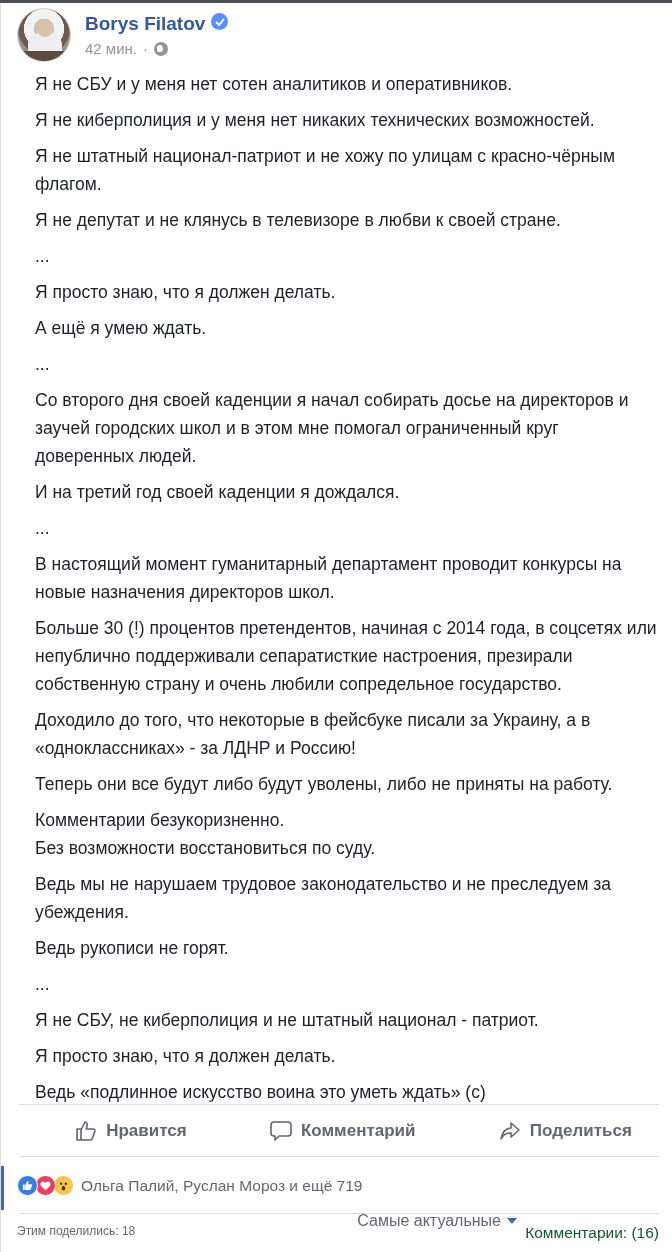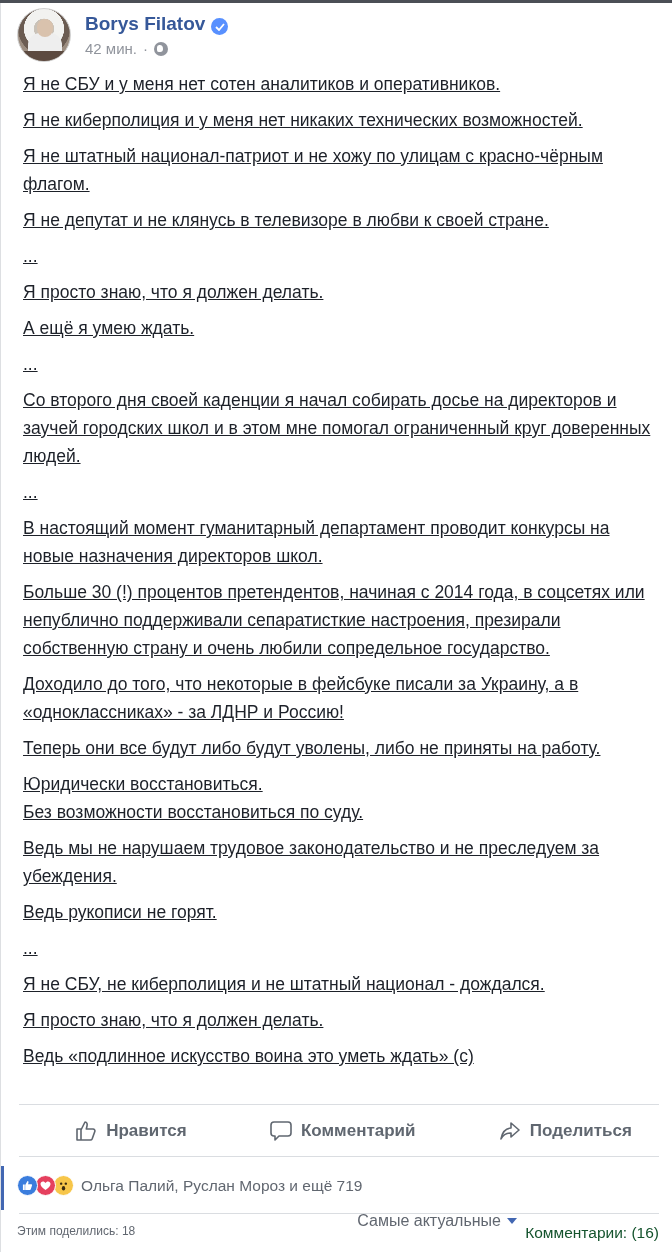--- a/index.html
+++ b/index.html
@@ -15,33 +15,33 @@
   .header { position: absolute; left: 16px; top: 2px; height: 60px; display: flex; align-items: center; }
   .avatar {
     width: 54px; height: 54px; border-radius: 50%; overflow: hidden;
     background: radial-gradient(circle at 50% 38%, #e9e6e2 0 14%, #c9c2b8 15% 24%, #f2f2f0 25% 48%, #6b5c52 49% 62%, #9c8d80 63% 100%);
     border: 1px solid #d0d0d0; box-sizing: border-box; position: relative;
   }
   .avatar .shirt { position: absolute; left: 10px; top: 24px; width: 34px; height: 22px; background: #eeeeee; border-radius: 12px 12px 4px 4px; }
   .avatar .face { position: absolute; left: 19px; top: 10px; width: 16px; height: 18px; background: #d9c2ad; border-radius: 8px; }
   .avatar .desk { position: absolute; left: 4px; top: 42px; width: 46px; height: 10px; background: #5c4a40; }
   .meta { margin-left: 14px; }
-  .name-row { display: flex; align-items: flex-end; }
+  .name-row { display: flex; align-items: flex-start; }
   .name { font-weight: bold; font-size: 19px; color: #365899; }
   .verified {
     width: 17px; height: 17px; border-radius: 50%; background: #5890ff; margin-left: 6px;
     display: inline-flex; align-items: center; justify-content: center;
   }
   .sub { display: flex; align-items: center; margin-top: 5px; color: #90949c; font-size: 15px; }
   .sub .dot { margin: 0 6px; }
   .globe { width: 14px; height: 14px; border-radius: 50%; background: #90949c; display: inline-block; position: relative; }
   .globe::after { content: ""; position: absolute; left: 3px; top: 3px; width: 6px; height: 7px; background: #ffffff; border-radius: 40% 60% 50% 30%; }
 
   .post { position: absolute; left: 18px; top: 67px; width: 640px; font-size: 17.5px; line-height: 28px; color: #1d2129; }
-  .post p { margin: 0 0 8px 4px; text-decoration: underline; }
+  .post p { margin: 0 0 8px 16px; }
   .post p.tight { margin-bottom: 0; }
 
   .divider { position: absolute; left: 18px; width: 640px; height: 1px; background: #dadde1; }
   .actions { position: absolute; left: 16px; top: 1106px; width: 672px; height: 44px; display: flex; justify-content: space-around; align-items: center; padding: 0 16px; box-sizing: border-box; }
   .action { display: flex; align-items: center; font-weight: bold; font-size: 17px; color: #606770; cursor: pointer; }
   .action svg { margin-right: 8px; }
 
   .reactions-row { position: absolute; left: 0; top: 1163px; width: 536px; height: 44px; }
   .accent-bar { position: absolute; left: 0; top: 0; width: 3px; height: 44px; background: #4267b2; }
   .reacts { position: absolute; left: 16px; top: 9px; display: flex; align-items: center; }
@@ -90,31 +90,32 @@
   <div class="post">
     <p>Я не СБУ и у меня нет сотен аналитиков и оперативников.</p>
     <p>Я не киберполиция и у меня нет никаких технических возможностей.</p>
     <p>Я не штатный национал-патриот и не хожу по улицам с красно-чёрным флагом.</p>
     <p>Я не депутат и не клянусь в телевизоре в любви к своей стране.</p>
     <p>...</p>
     <p>Я просто знаю, что я должен делать.</p>
     <p>А ещё я умею ждать.</p>
     <p>...</p>
     <p>Со второго дня своей каденции я начал собирать досье на директоров и заучей городских школ и в этом мне помогал ограниченный круг доверенных людей.</p>
+    <p>И на третий год своей каденции я дождался.</p>
     <p>...</p>
     <p>В настоящий момент гуманитарный департамент проводит конкурсы на новые назначения директоров школ.</p>
     <p>Больше 30 (!) процентов претендентов, начиная с 2014 года, в соцсетях или непублично поддерживали сепаратисткие настроения, презирали собственную страну и очень любили сопредельное государство.</p>
     <p>Доходило до того, что некоторые в фейсбуке писали за Украину, а в «одноклассниках» - за ЛДНР и Россию!</p>
     <p>Теперь они все будут либо будут уволены, либо не приняты на работу.</p>
-    <p class="tight">Юридически восстановиться.</p>
+    <p class="tight">Комментарии безукоризненно.</p>
     <p>Без возможности восстановиться по суду.</p>
     <p>Ведь мы не нарушаем трудовое законодательство и не преследуем за убеждения.</p>
     <p>Ведь рукописи не горят.</p>
     <p>...</p>
-    <p>Я не СБУ, не киберполиция и не штатный национал - дождался.</p>
+    <p>Я не СБУ, не киберполиция и не штатный национал - патриот.</p>
     <p>Я просто знаю, что я должен делать.</p>
     <p>Ведь «подлинное искусство воина это уметь ждать» (с)</p>
   </div>
 
   <div class="divider" style="top:1101px;"></div>
 
   <div class="actions">
     <div class="action">
       <svg width="24" height="24" viewBox="0 0 24 24">
         <path d="M3 10 h4 v11 h-4 z M7 11 L11 3 C13 3 13.5 5 13 7 L12.3 10 H19 C20.5 10 21.3 11.4 20.8 12.6 L18.3 19.6 C17.9 20.5 17.2 21 16.3 21 H7" fill="none" stroke="#606770" stroke-width="1.6" stroke-linejoin="round"></path>

